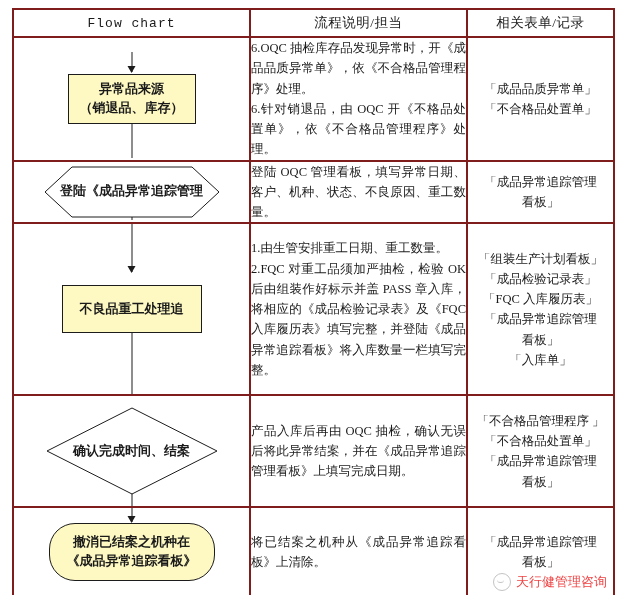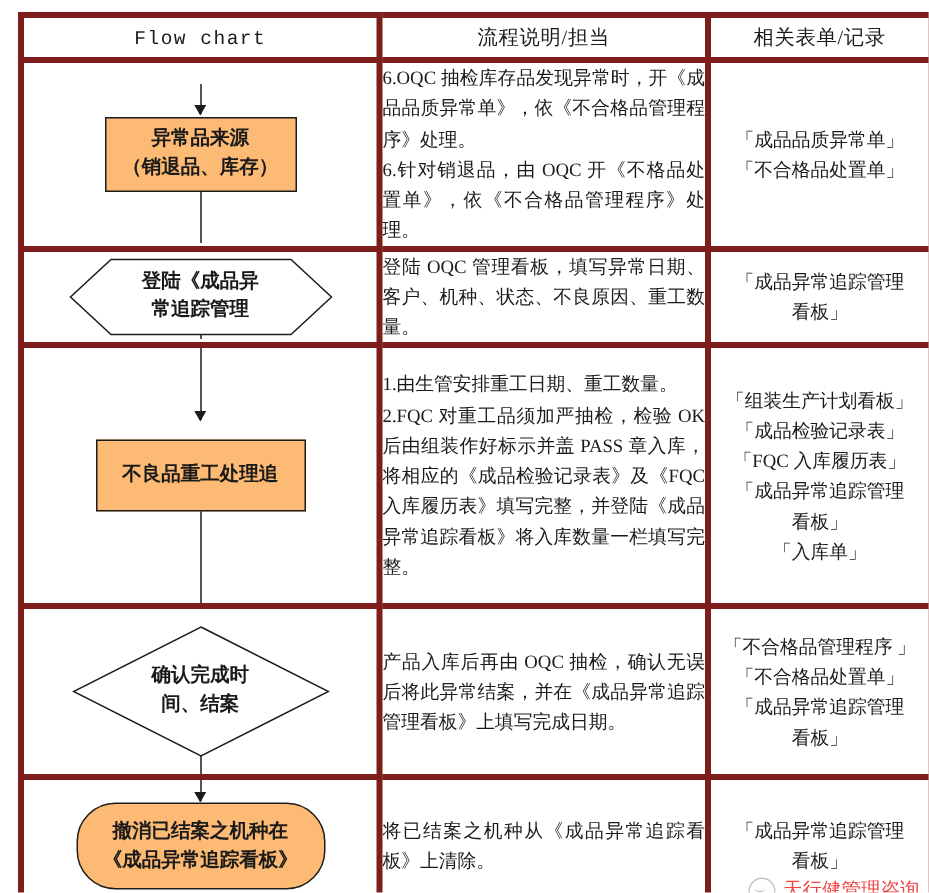--- a/index.html
+++ b/index.html
@@ -15,21 +15,21 @@
     overflow: hidden;
   }
 
   #flow-table {
     width: 595px;
     margin: 8px 12px;
     border-collapse: collapse;
     table-layout: fixed;
   }
   #flow-table td, #flow-table th {
-    border: 4px solid #7f1d1d;
+    border: 2px solid #7f1d1d;
     vertical-align: middle;
     padding: 0;
   }
 
   
   .col-flow  { width: 235px; }
   .col-desc  { width: 215px; }
   .col-rec   { width: 145px; }
 
   
@@ -96,21 +96,21 @@
     border-left: 4px solid transparent;
     border-right: 4px solid transparent;
     border-top: 7px solid #1c1c1c;
   }
   .conn.noarrow::after { display: none; }
 
   
   .shape {
     position: relative;
     z-index: 2;
-    background: #fdba74;
+    background: #fef9c3;
     display: flex;
     flex-direction: column;
     align-items: center;
     justify-content: center;
     text-align: center;
     font-size: 13px;
     line-height: 1.45;
     font-family: "DejaVu Sans", "Liberation Sans", sans-serif;
     font-weight: bold;
   }
@@ -140,21 +140,21 @@
   
   .svg-shape {
     position: relative;
     z-index: 2;
   }
   .svg-shape svg { display: block; }
   .svg-label {
     position: absolute;
     inset: 0;
     display: flex;
-    flex-direction: column;
+    flex-direction: row;
     align-items: center;
     justify-content: center;
     text-align: center;
     font-size: 13px;
     line-height: 1.45;
     font-family: "DejaVu Sans", "Liberation Sans", sans-serif;
     font-weight: bold;
     pointer-events: none;
   }
   .svg-label span { display: block; white-space: nowrap; }

